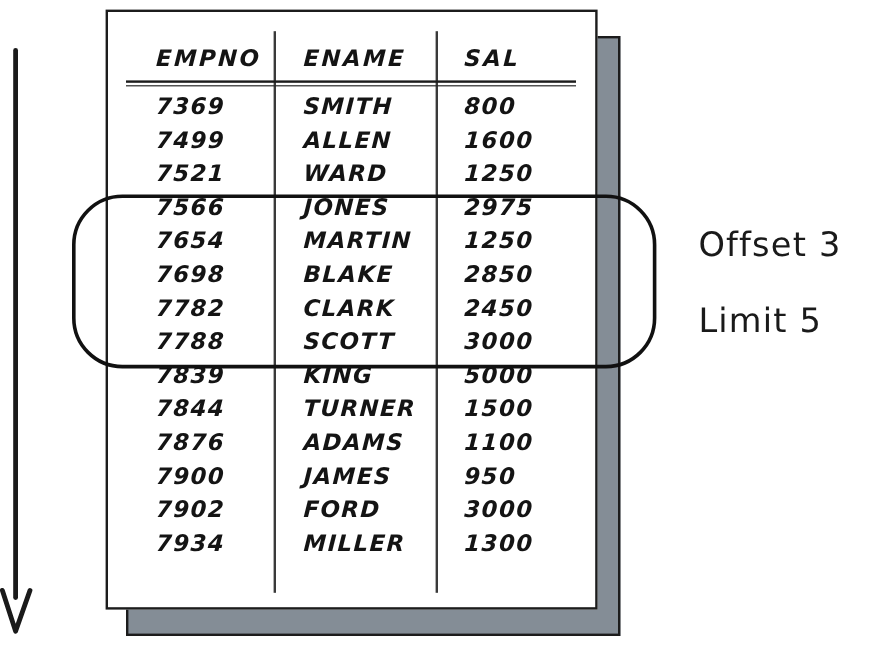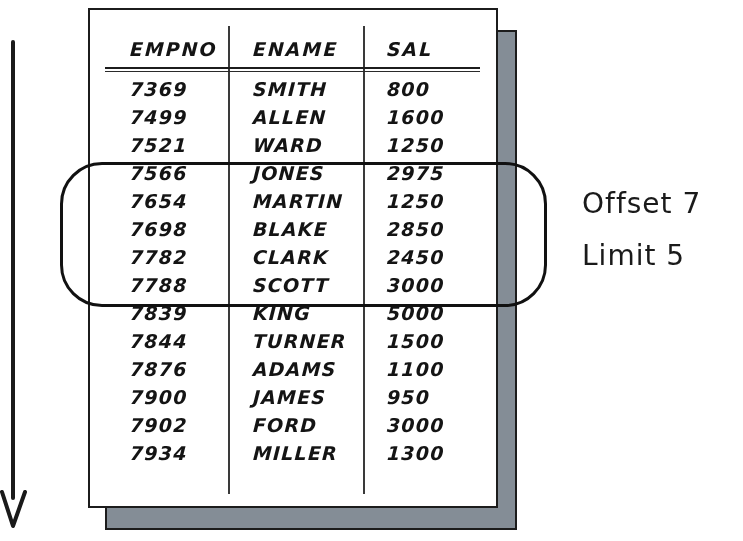--- a/index.html
+++ b/index.html
@@ -117,21 +117,21 @@
     position: absolute;
     font-family: "DejaVu Sans", sans-serif;
     font-size: 28px;
     font-weight: 500;
     color: #1a1a1a;
     letter-spacing: 1px;
     white-space: nowrap;
     line-height: 1;
   }
   .ann-offset { left: 582px; top: 190px; }
-  .ann-limit  { left: 582px; top: 242px; }
+  .ann-limit  { left: 582px; top: 254px; }
 
   
   .arrow-svg {
     position: absolute;
     left: 0px;
     top: 40px;
     width: 46px;
     height: 490px;
   }
 </style>
@@ -212,16 +212,16 @@
 
       <div class="cell c-empno" style="top:434px">7934</div>
       <div class="cell c-ename" style="top:434px">MILLER</div>
       <div class="cell c-sal" style="top:434px">1300</div>
 
     </div>
   </div>
 
   <div class="highlight-box"></div>
 
-  <div class="annotation ann-offset">Offset 7</div>
+  <div class="annotation ann-offset">Offset 3</div>
   <div class="annotation ann-limit">Limit 5</div>
 
 </div>
 
 </body></html>

